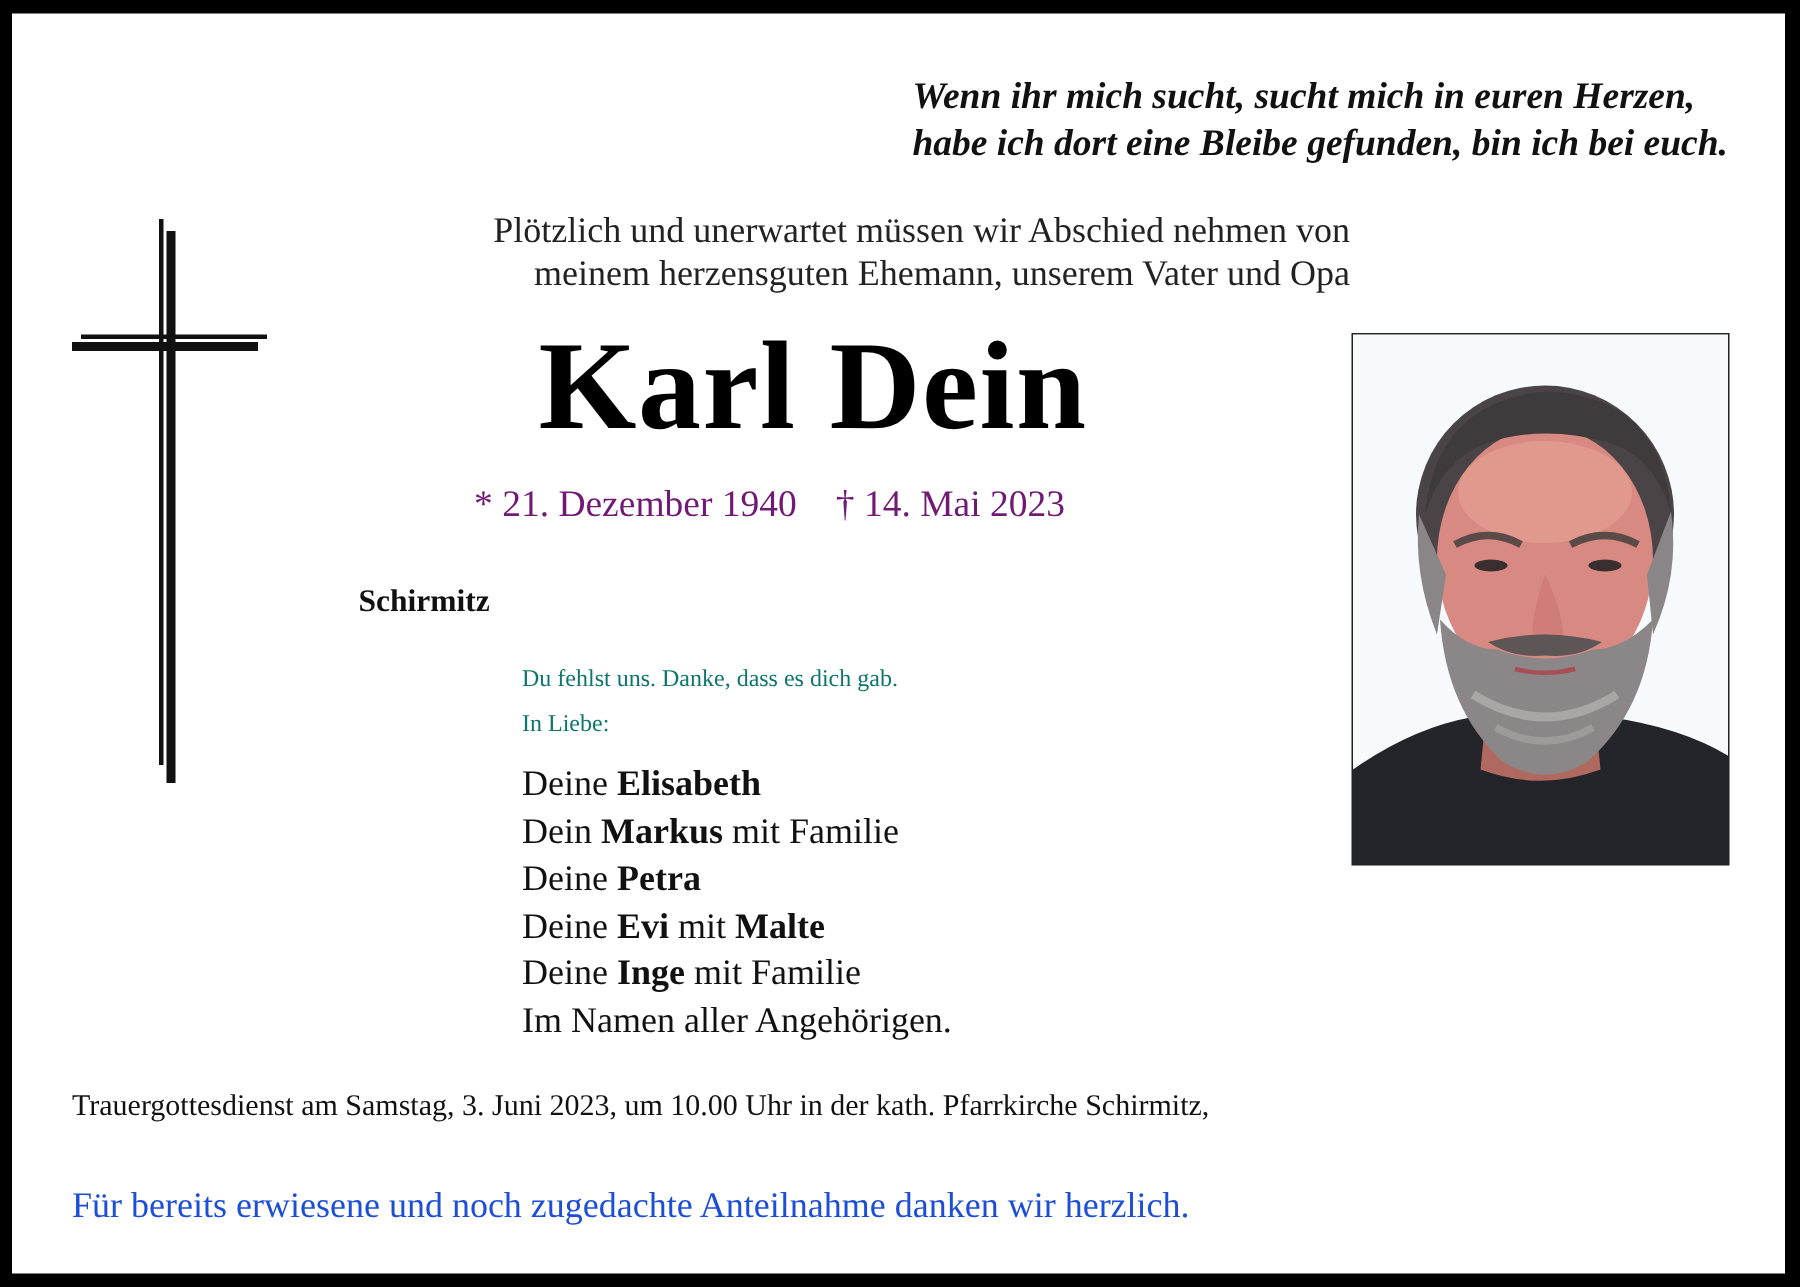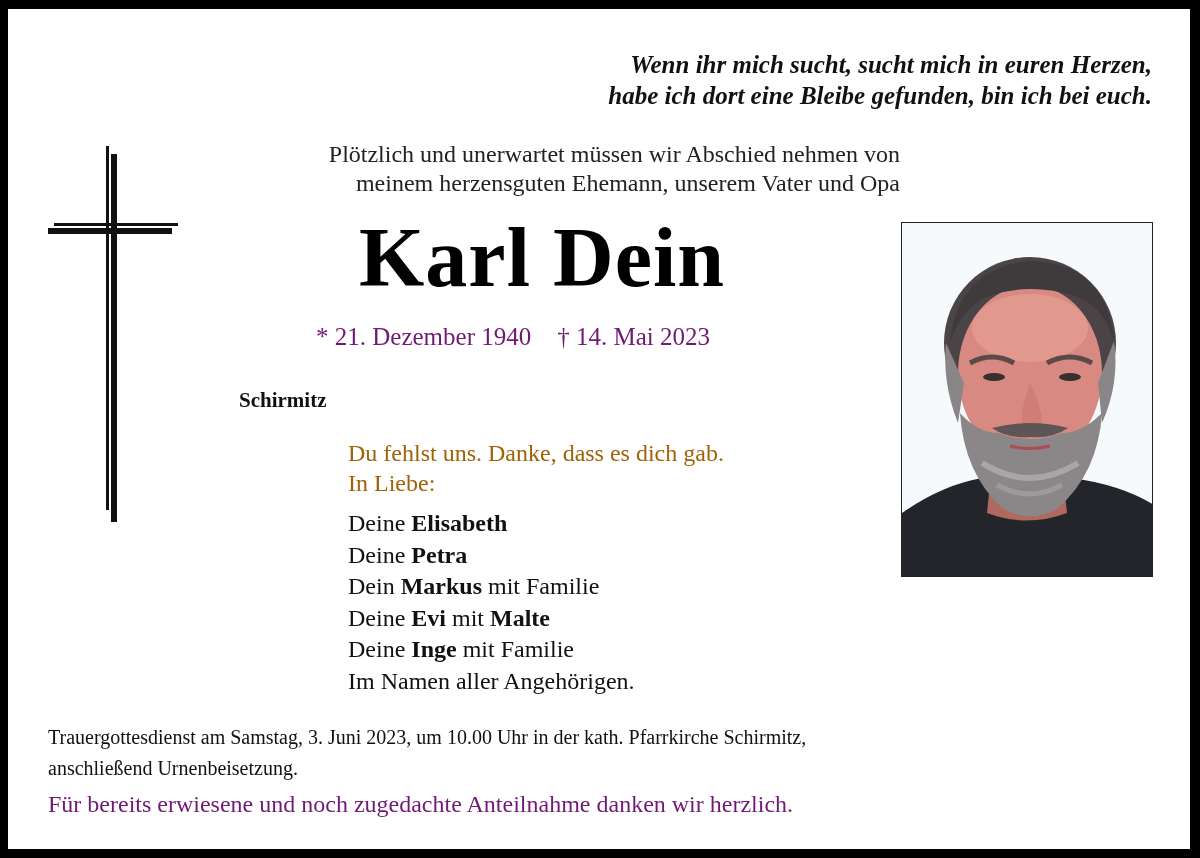--- a/index.html
+++ b/index.html
@@ -1,37 +1,37 @@
 <!DOCTYPE html>
 <html><head>
 <meta charset="utf-8">
 <style>
   html, body { margin: 0; padding: 0; background: #ffffff; }
   body { width: 1200px; height: 858px; position: relative; overflow: hidden;
          font-family: "Liberation Serif", "DejaVu Serif", serif; color: #111; }
   .frame { position: absolute; left: 0; top: 0; width: 1200px; height: 858px;
            box-sizing: border-box; border-style: solid; border-color: #000;
            border-width: 9px 10px 9px 8px; background: #fff; }
-  .quote { position: absolute; right: 48px; top: 49px; text-align: right;
+  .quote { position: absolute; right: 48px; top: 49px; 
            font-style: italic; font-weight: bold; font-size: 25px; line-height: 31px;
            color: #111; }
   .quote div { white-space: nowrap; }
   .intro { position: absolute; left: 200px; width: 700px; top: 140px; text-align: right;
            font-size: 24px; line-height: 29px; color: #222; }
   .name { position: absolute; left: 200px; width: 684px; top: 208px; text-align: center;
           font-size: 84px; font-weight: bold; line-height: 100px; letter-spacing: 1px; color: #000; }
   .dates { position: absolute; left: 316px; top: 321px; font-size: 25px; line-height: 32px; color: #701a75;
            white-space: nowrap; }
   .dates .gap { display: inline-block; width: 26px; }
   .place { position: absolute; left: 239px; top: 388px; font-size: 21px; font-weight: bold; color: #111; text-align: right; }
-  .message { position: absolute; left: 348px; top: 438px; font-size: 24px; line-height: 30px; color: #a16207; }
+  .message { position: absolute; left: 348px; top: 438px; font-size: 16px; line-height: 30px; color: #0f766e; }
   .family { position: absolute; left: 348px; top: 508px; font-size: 24px; line-height: 31.5px; color: #111; }
   .family div { white-space: nowrap; }
   .service { position: absolute; left: 48px; top: 722px; font-size: 20px; line-height: 31px; color: #111; }
-  .thanks { position: absolute; left: 48px; top: 789px; font-size: 24px; line-height: 31px; color: #701a75; }
+  .thanks { position: absolute; left: 48px; top: 789px; font-size: 24px; line-height: 31px; color: #1d4ed8; }
   .cross { position: absolute; left: 46px; top: 144px; width: 136px; height: 380px; }
   .photo { position: absolute; left: 901px; top: 222px; width: 252px; height: 355px;
            border: 1px solid #222; box-sizing: border-box; overflow: hidden; background: #f8fbfe; }
   .photo svg { display: block; }
 </style>
 </head>
 <body>
 
 <div class="frame"></div>
 
@@ -62,22 +62,22 @@
 
 <div class="place">Schirmitz</div>
 
 <div class="message">
   <div>Du fehlst uns. Danke, dass es dich gab.</div>
   <div>In Liebe:</div>
 </div>
 
 <div class="family">
   <div><span>Deine </span><b>Elisabeth</b></div>
+  <div><span>Dein </span><b>Markus</b><span> mit Familie</span></div>
   <div><span>Deine </span><b>Petra</b></div>
-  <div><span>Dein </span><b>Markus</b><span> mit Familie</span></div>
   <div><span>Deine </span><b>Evi</b><span> mit </span><b>Malte</b></div>
   <div><span>Deine </span><b>Inge</b><span> mit Familie</span></div>
   <div><span>Im Namen aller Angehörigen.</span></div>
 </div>
 
 <div class="photo">
   <svg width="252" height="355" viewBox="0 0 252 355">
     <rect width="252" height="355" fill="#f7fafd"></rect>
 
     <path d="M0 290 Q40 262 80 255 L170 255 Q220 262 252 282 L252 355 L0 355 Z" fill="#23252b"></path>
@@ -108,16 +108,15 @@
 
     <path d="M108 223 Q128 228 148 223" stroke="#a84f55" stroke-width="3" fill="none"></path>
 
     <path d="M80 240 Q128 270 176 240" stroke="#b8b3b3" stroke-width="6" fill="none" opacity="0.7"></path>
     <path d="M95 262 Q128 280 160 262" stroke="#a7a2a2" stroke-width="5" fill="none" opacity="0.7"></path>
   </svg>
 </div>
 
 <div class="service">
   <div>Trauergottesdienst am Samstag, 3. Juni 2023, um 10.00 Uhr in der kath. Pfarrkirche Schirmitz,</div>
-  <div>anschließend Urnenbeisetzung.</div>
 </div>
 
 <div class="thanks">Für bereits erwiesene und noch zugedachte Anteilnahme danken wir herzlich.</div>
 
 </body></html>

